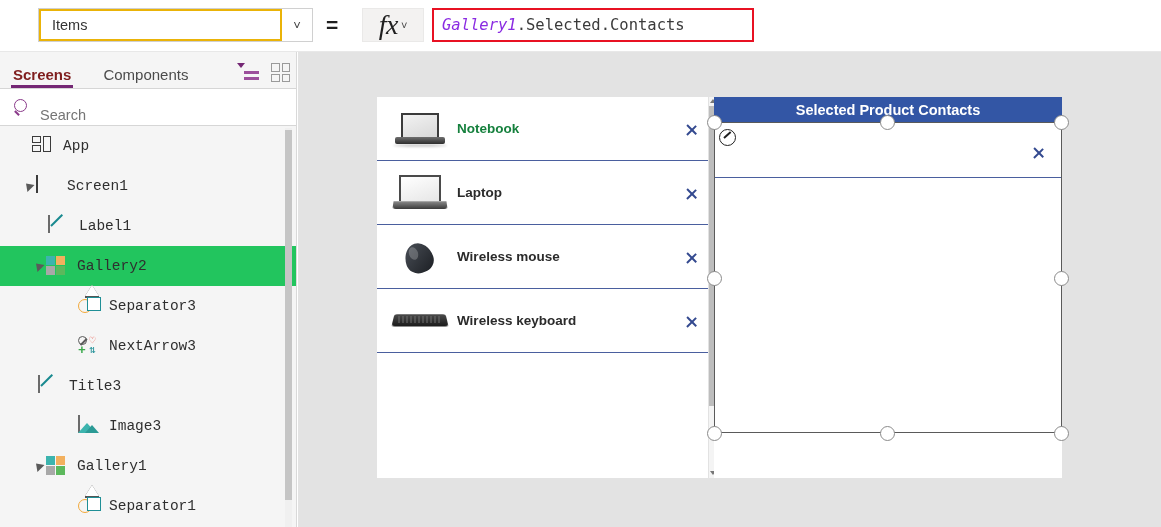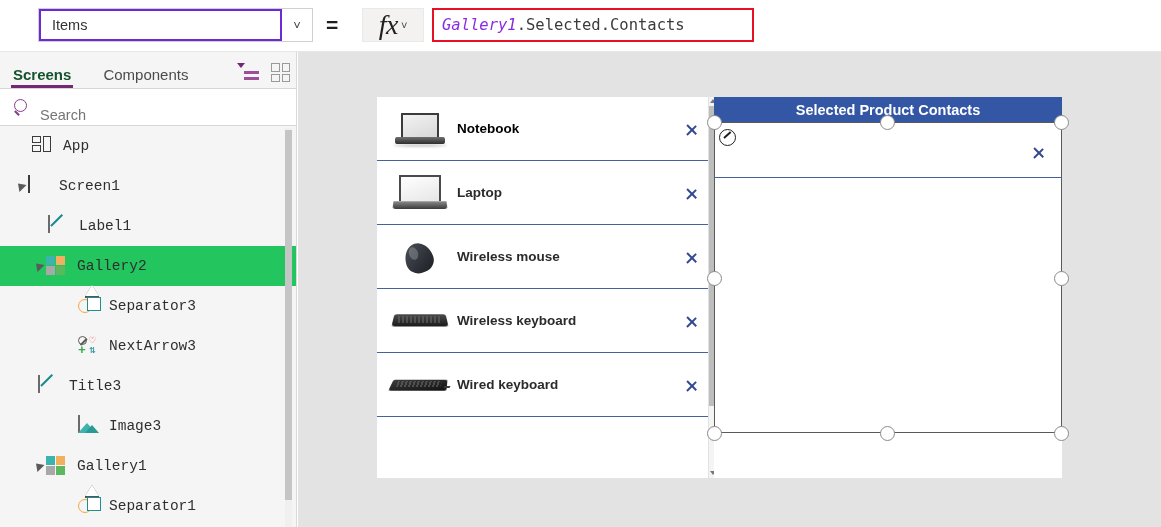--- a/index.html
+++ b/index.html
@@ -16,21 +16,21 @@
     position: absolute; left: 0; top: 0; width: 1161px; height: 52px;
     background: #ffffff; border-bottom: 1px solid #e8e8e8;
     display: flex; align-items: center;
   }
   .prop-wrap {
     position: absolute; left: 38px; top: 8px; width: 275px; height: 34px;
     display: flex; align-items: stretch;
     border: 1px solid #d0d0d0; background: #fff;
   }
   .prop-box {
-    flex: 1; border: 2px solid #6d28d9; background: #fff;
+    flex: 1; border: 2px solid #eab308; background: #fff;
     display: flex; align-items: center; padding-left: 11px;
     font-size: 14.5px; color: #333333;
   }
   .prop-caret {
     width: 30px; display: flex; align-items: center; justify-content: center;
     background: #fff; color: #444; font-size: 13px;
   }
   .eq-sign {
     position: absolute; left: 326px; top: 12px;
     font-size: 21px; font-weight: 700; color: #1f1f1f; line-height: 26px;
@@ -62,21 +62,21 @@
     overflow: hidden;
   }
   .tabrow {
     position: relative; height: 36px; background: #f5f5f5;
     display: flex; align-items: flex-end;
   }
   .tab {
     font-size: 15px; color: #444444; padding: 0 2px 5px 2px;
     margin-left: 10px; position: relative; cursor: pointer;
   }
-  .tab.active { color: #14532d; font-weight: 700; }
+  .tab.active { color: #7f1d1d; font-weight: 700; }
   .tab.active::after {
     content: ""; position: absolute; left: 0; right: 0; bottom: 0;
     height: 3px; background: #742774;
   }
   .tab:first-child { margin-left: 11px; }
   .tab.components { margin-left: 28px; font-weight: 400; color: #4b4b4b; }
   .viewicons {
     position: absolute; right: 6px; bottom: 6px; display: flex; gap: 12px;
   }
   .icn-tree { width: 22px; height: 18px; position: relative; }
@@ -190,21 +190,21 @@
   }
   .g1row {
     position: relative; height: 64px; border-bottom: 1px solid #4a5f9e;
     display: flex; align-items: center; padding-left: 12px;
   }
   .g1row:first-child { border-top: none; }
   .g1-thumb { width: 62px; height: 44px; flex: none; position: relative; }
   .g1-title {
     font-size: 13.5px; color: #2b2b2b; font-weight: 600; margin-left: 6px;
   }
-  .g1-title.sel { font-weight: 700; color: #000000; }
+  .g1-title.sel { font-weight: 700; color: #15803d; }
   .chev {
     position: absolute; right: 14px; top: 50%; transform: translateY(-50%);
     width: 13px; height: 22px;
   }
   .chev::before, .chev::after {
     content: ""; position: absolute; left: 1px; width: 13px; height: 2.2px;
     background: #33498f;
   }
   .chev::before { top: 6px; transform: rotate(45deg); transform-origin: left center; }
   .chev::after  { top: 16px; transform: rotate(-45deg); transform-origin: left center; }
@@ -338,21 +338,21 @@
     </div>
 
     <div class="tree">
 
       <div class="trow" style="padding-left:16px">
         <span class="tw"></span>
         <span class="ticon"><span class="ic-app"><i></i><i></i><i></i></span></span>
         <span class="tlabel">App</span>
       </div>
 
-      <div class="trow" style="padding-left:12px">
+      <div class="trow" style="padding-left:20px">
         <span class="tw">
             <span class="caret-t" style="transform:rotate(45deg)"></span>
           </span>
         <span class="ticon"><span class="ic-screen"></span></span>
         <span class="tlabel">Screen1</span>
       </div>
 
       <div class="trow" style="padding-left:48px">
         <span class="ticon"><span class="ic-label"></span></span>
         <span class="tlabel">Label1</span>
@@ -466,31 +466,20 @@
           <span class="g1-thumb">
             <span class="dev">
                 <span class="kb-body"></span>
                 <span class="kb-keys"></span>
               </span>
           </span>
           <span class="g1-title">Wireless keyboard</span>
           <span class="chev"></span>
         </div>
 
-        <div class="g1row">
-          <span class="g1-thumb">
-            <span class="dev">
-                <span class="kbw-body"></span>
-                <span class="kbw-keys"></span>
-                <span class="kbw-tail"></span>
-              </span>
-          </span>
-          <span class="g1-title">Wired keyboard</span>
-          <span class="chev"></span>
-        </div>
 
       </div>
 
       <div class="g1-scroll">
         <span class="g1-arrow-up"></span>
         <span class="g1-thumbbar"></span>
         <span class="g1-arrow-dn"></span>
       </div>
 
       <div class="gal2">

